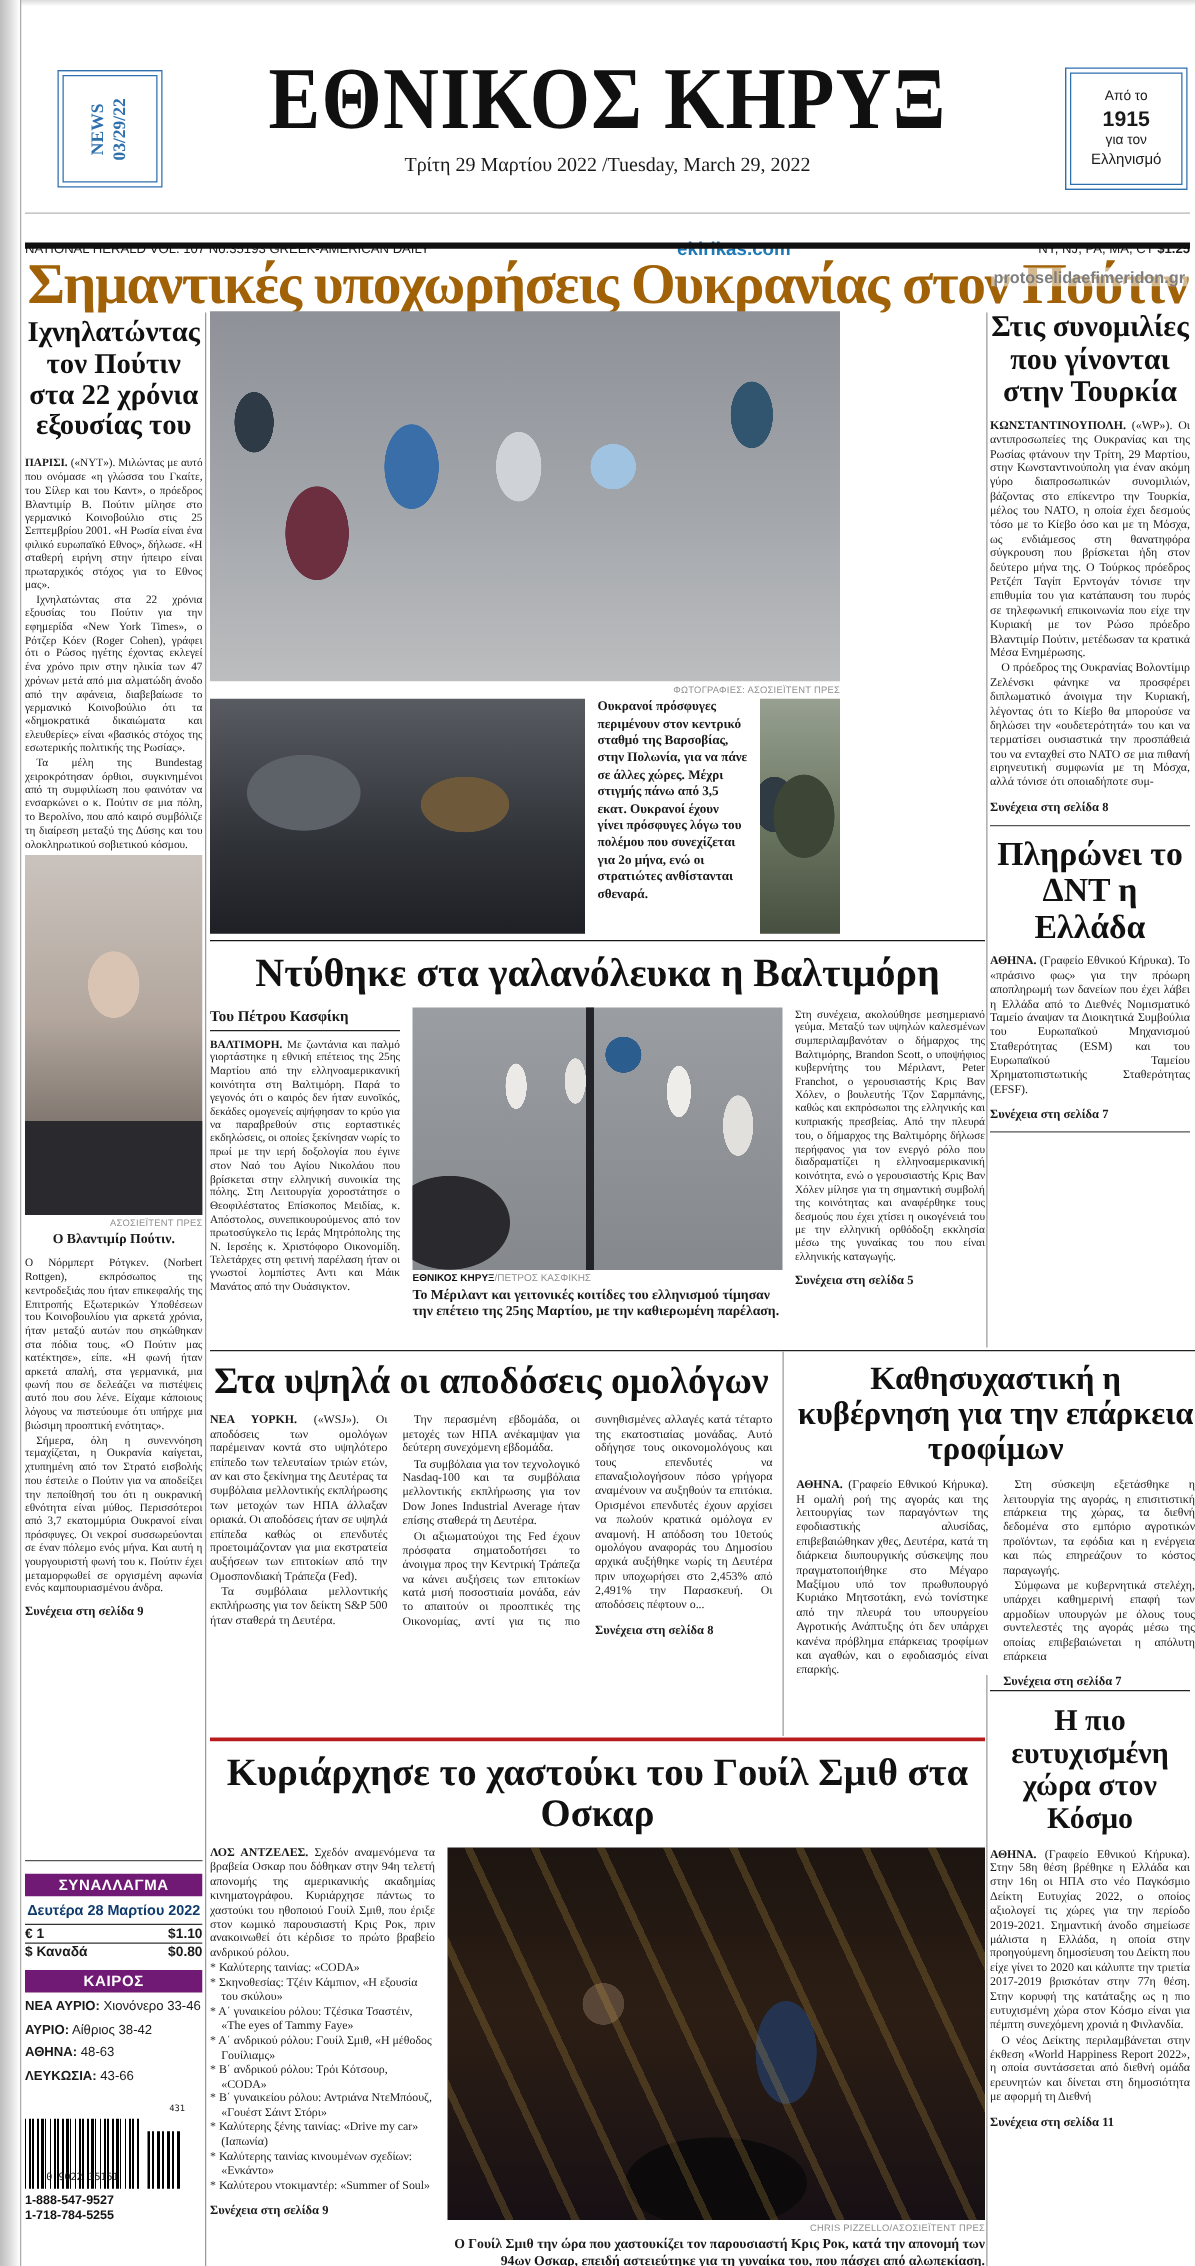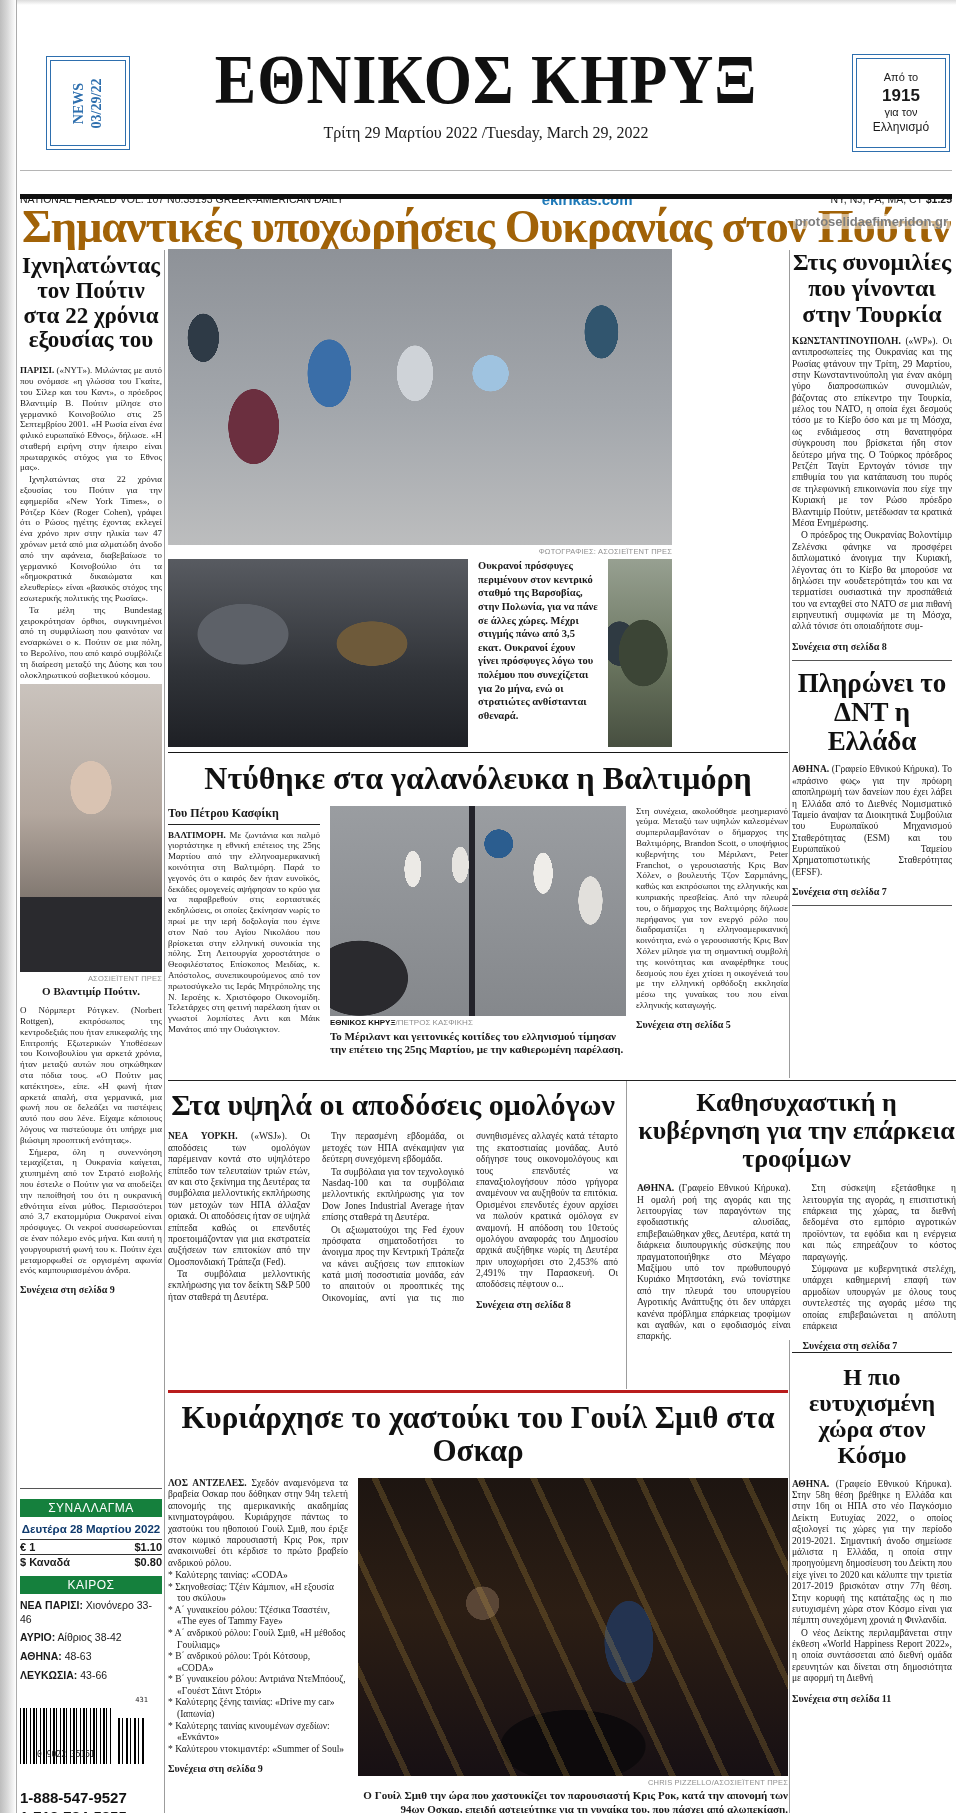--- a/index.html
+++ b/index.html
@@ -60,37 +60,37 @@
   .putin .hl{font-size:23px;margin:4px 0 12px 0;}
   .putin-photo{width:100%;height:288px;margin-top:4px;
       background:radial-gradient(34px 44px at 50% 36%,#d9c3b2 0 60%,transparent 61%),
                  linear-gradient(0deg,#2a2a2e 0 26%,transparent 26%),
                  linear-gradient(180deg,#cac3bd 0%,#b3a79e 45%,#7b726b 78%,#4a4a4e 100%);}
   .putin .caption{text-align:center;margin:2px 0 6px 0;}
 
   
   .sidebar{position:absolute;left:20px;top:1488px;width:142px;height:325px;overflow:hidden;
            border-top:1px solid #555;padding-top:10px;font-family:"Liberation Sans",sans-serif;}
-  .bluebar{background:#15803d;color:#fff;font-weight:normal;font-size:12px;text-align:center;
+  .bluebar{background:#701a75;color:#fff;font-weight:bold;font-size:12px;text-align:center;
            padding:2px 0;letter-spacing:.5px;}
   .fx-date{font-weight:bold;font-size:11.5px;color:#0f3a6d;text-align:center;margin:6px 0 4px;}
   .fx-row{display:flex;justify-content:space-between;font-size:11px;font-weight:bold;
           border-top:1px solid #333;padding:1px 0;}
   .fx-row:last-of-type{border-bottom:1px solid #333;}
   .wx{font-size:10.5px;margin-top:5px;line-height:1.3;}
   .wx b{font-weight:bold;}
   .barcode-wrap{margin-top:10px;position:relative;display:flex;gap:6px;align-items:flex-end;height:72px;}
   .bc-main{width:92px;height:56px;
      background:repeating-linear-gradient(90deg,#000 0 1px,#fff 1px 3px,#000 3px 5px,#fff 5px 6px,#000 6px 7px,#fff 7px 10px);}
   .bc-addon{width:26px;height:46px;
      background:repeating-linear-gradient(90deg,#000 0 2px,#fff 2px 4px,#000 4px 5px,#fff 5px 8px);}
   .bc-num{position:absolute;left:0;top:58px;width:92px;text-align:center;
           font-family:"DejaVu Sans Mono",monospace;font-size:8px;}
   .bc-addon-num{position:absolute;right:14px;top:4px;font-family:"DejaVu Sans Mono",monospace;font-size:7px;}
-  .phones{font-weight:bold;font-size:15px;margin-top:25px;line-height:1.25;color:#111;}
+  .phones{font-weight:bold;font-size:10px;margin-top:4px;line-height:1.25;color:#111;}
 
   
   .center-top{position:absolute;left:168px;top:249px;width:504px;}
   .refugees-photo{width:100%;height:296px;
       background:radial-gradient(42px 62px at 17% 60%,#6b2f3f 0 60%,transparent 61%),
                  radial-gradient(36px 56px at 32% 42%,#3a6ea8 0 60%,transparent 61%),
                  radial-gradient(30px 30px at 64% 42%,#9fc3e0 0 60%,transparent 61%),
                  radial-gradient(30px 46px at 49% 42%,#cfd3d8 0 60%,transparent 61%),
                  radial-gradient(28px 44px at 86% 28%,#31556e 0 60%,transparent 61%),
                  radial-gradient(26px 40px at 7% 30%,#2e3a46 0 60%,transparent 61%),
@@ -218,21 +218,21 @@
     <div class="fx-date">Δευτέρα 28 Μαρτίου 2022</div>
     <div class="fx-row">
       <span>€ 1</span>
       <span>$1.10</span>
     </div>
     <div class="fx-row">
       <span>$ Καναδά</span>
       <span>$0.80</span>
     </div>
     <div class="bluebar" style="margin-top:7px;">ΚΑΙΡΟΣ</div>
-    <div class="wx"><b>ΝΕΑ ΠΑΡΙΣΙ:</b><span> Χιονόνερο 33-46</span></div>
+    <div class="wx"><b>ΝΕΑ ΑΥΡΙΟ:</b><span> Χιονόνερο 33-46</span></div>
     <div class="wx"><b>ΑΥΡΙΟ:</b><span> Αίθριος 38-42</span></div>
     <div class="wx"><b>ΑΘΗΝΑ:</b><span> 48-63</span></div>
     <div class="wx"><b>ΛΕΥΚΩΣΙΑ:</b><span> 43-66</span></div>
     <div class="barcode-wrap">
       <div class="bc-main"></div>
       <div class="bc-addon"></div>
       <div class="bc-num">0 9022 35151</div>
       <div class="bc-addon-num">431</div>
     </div>
     <div class="phones">

